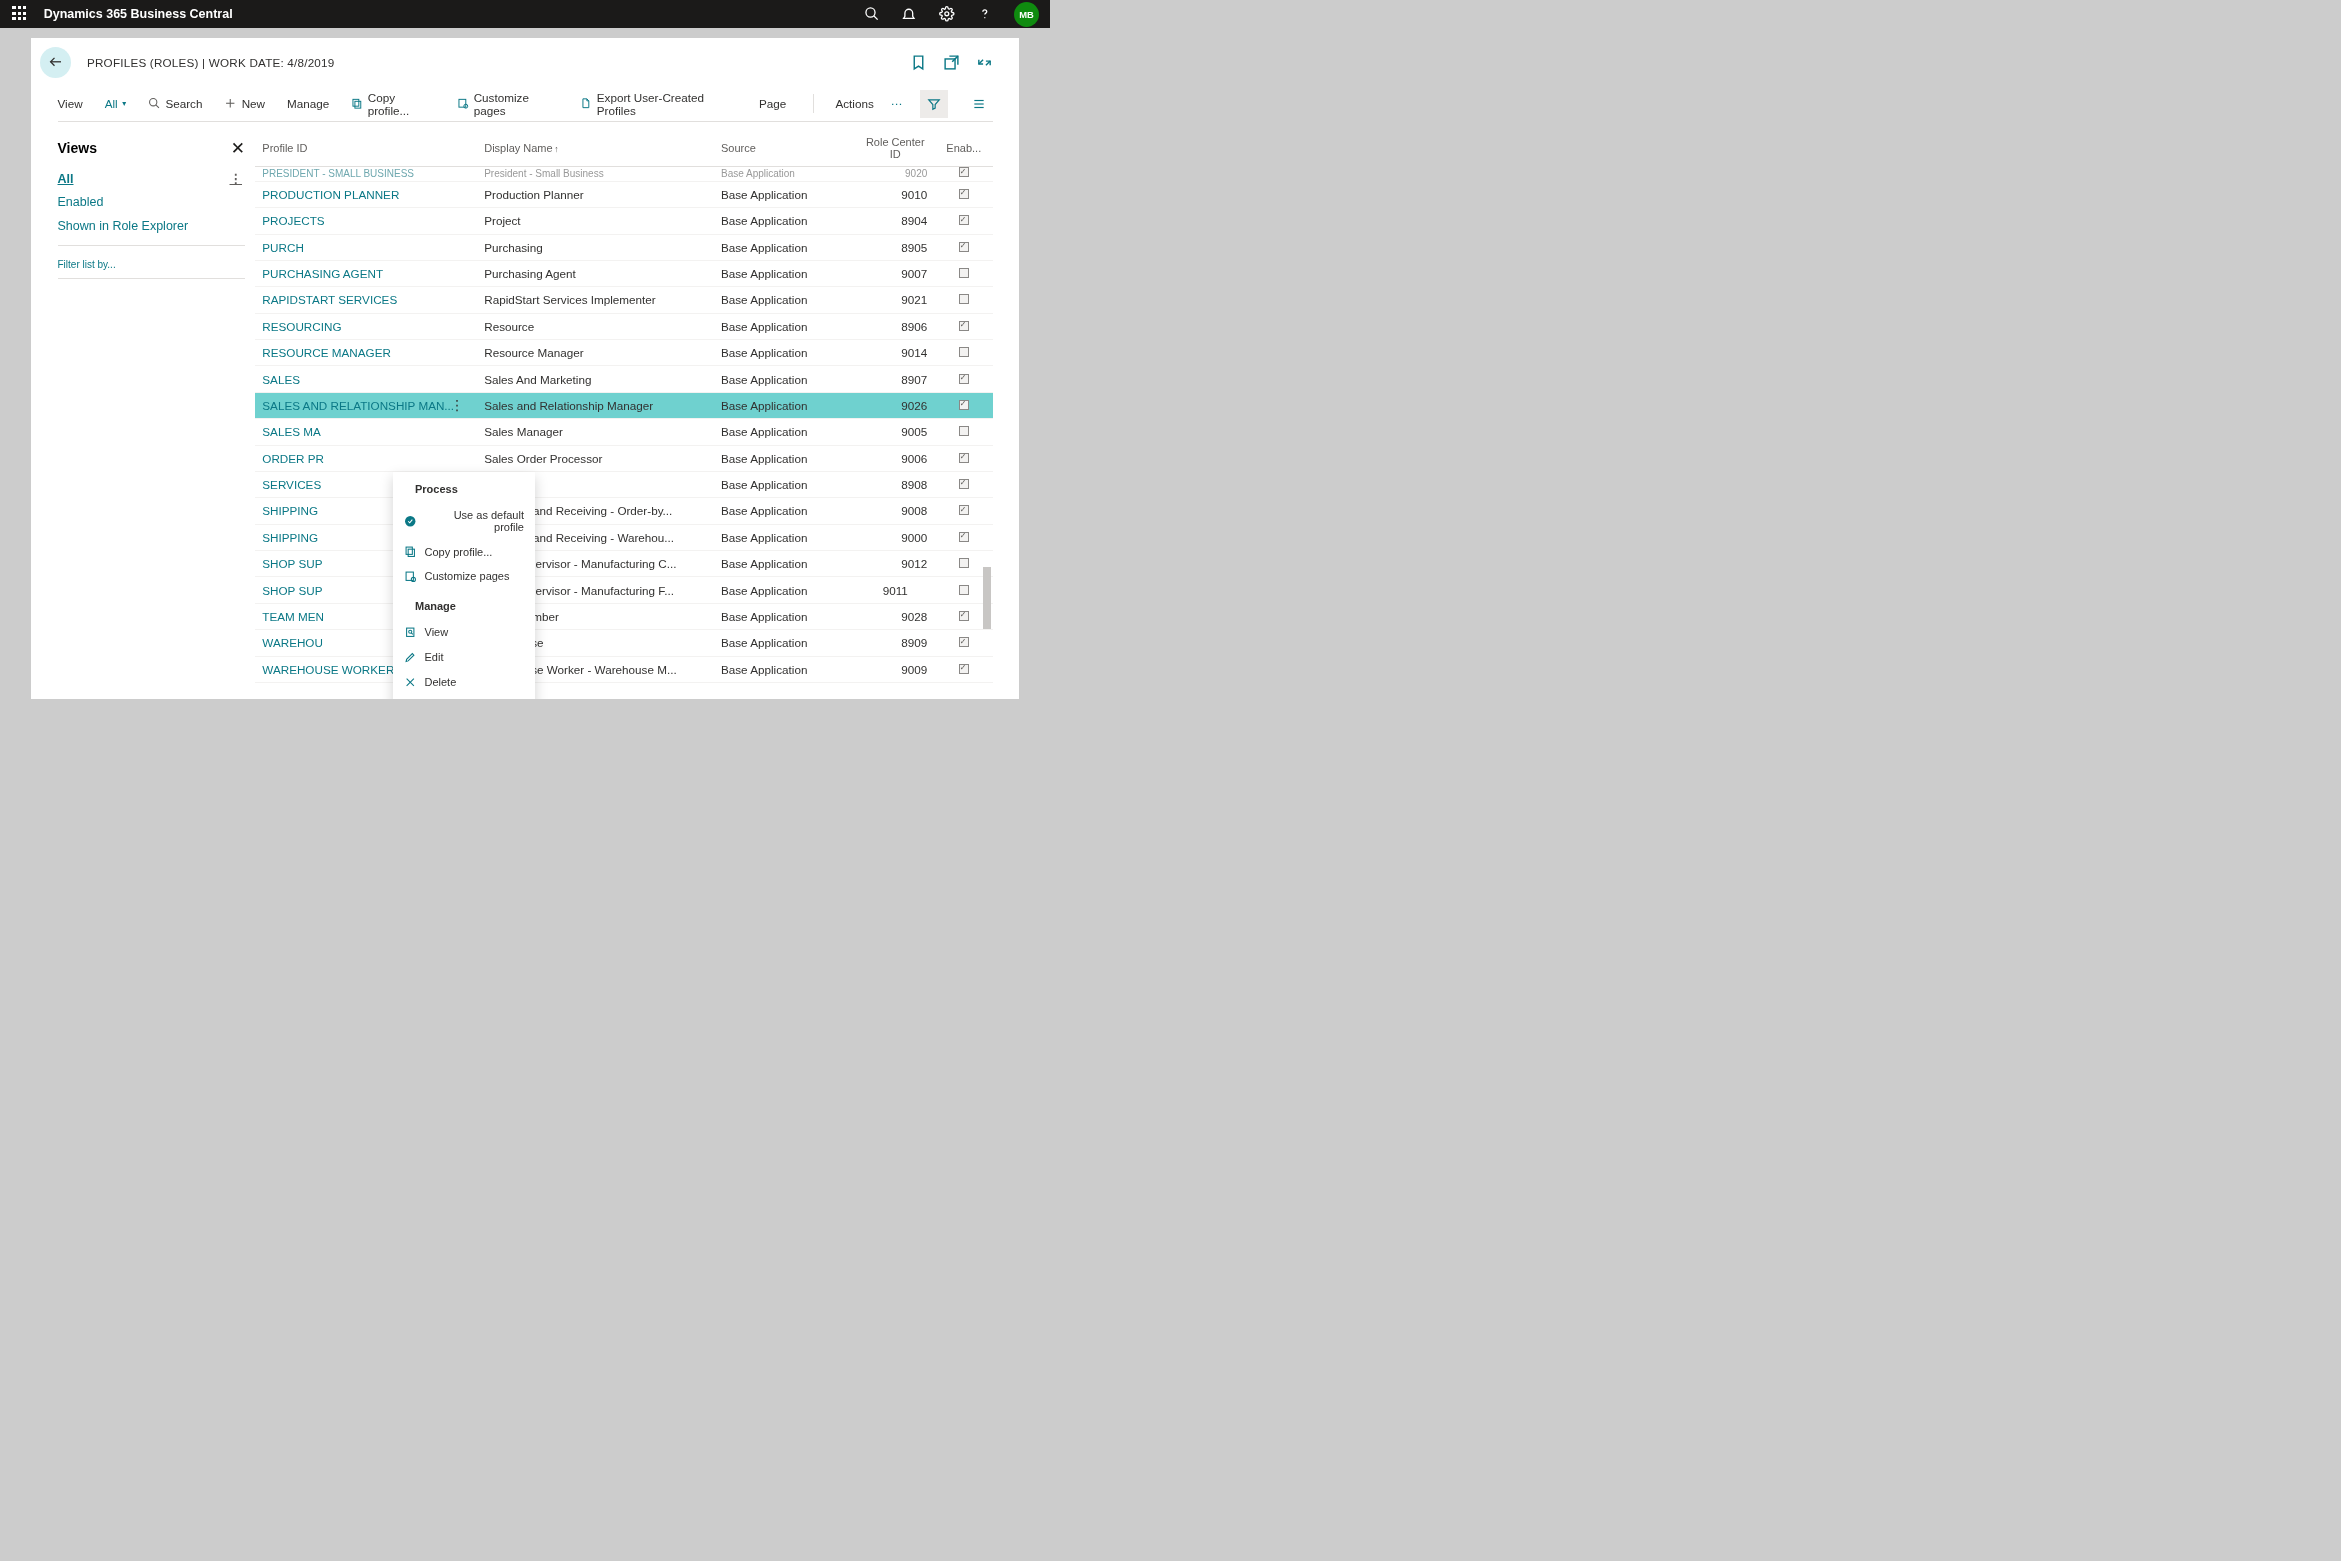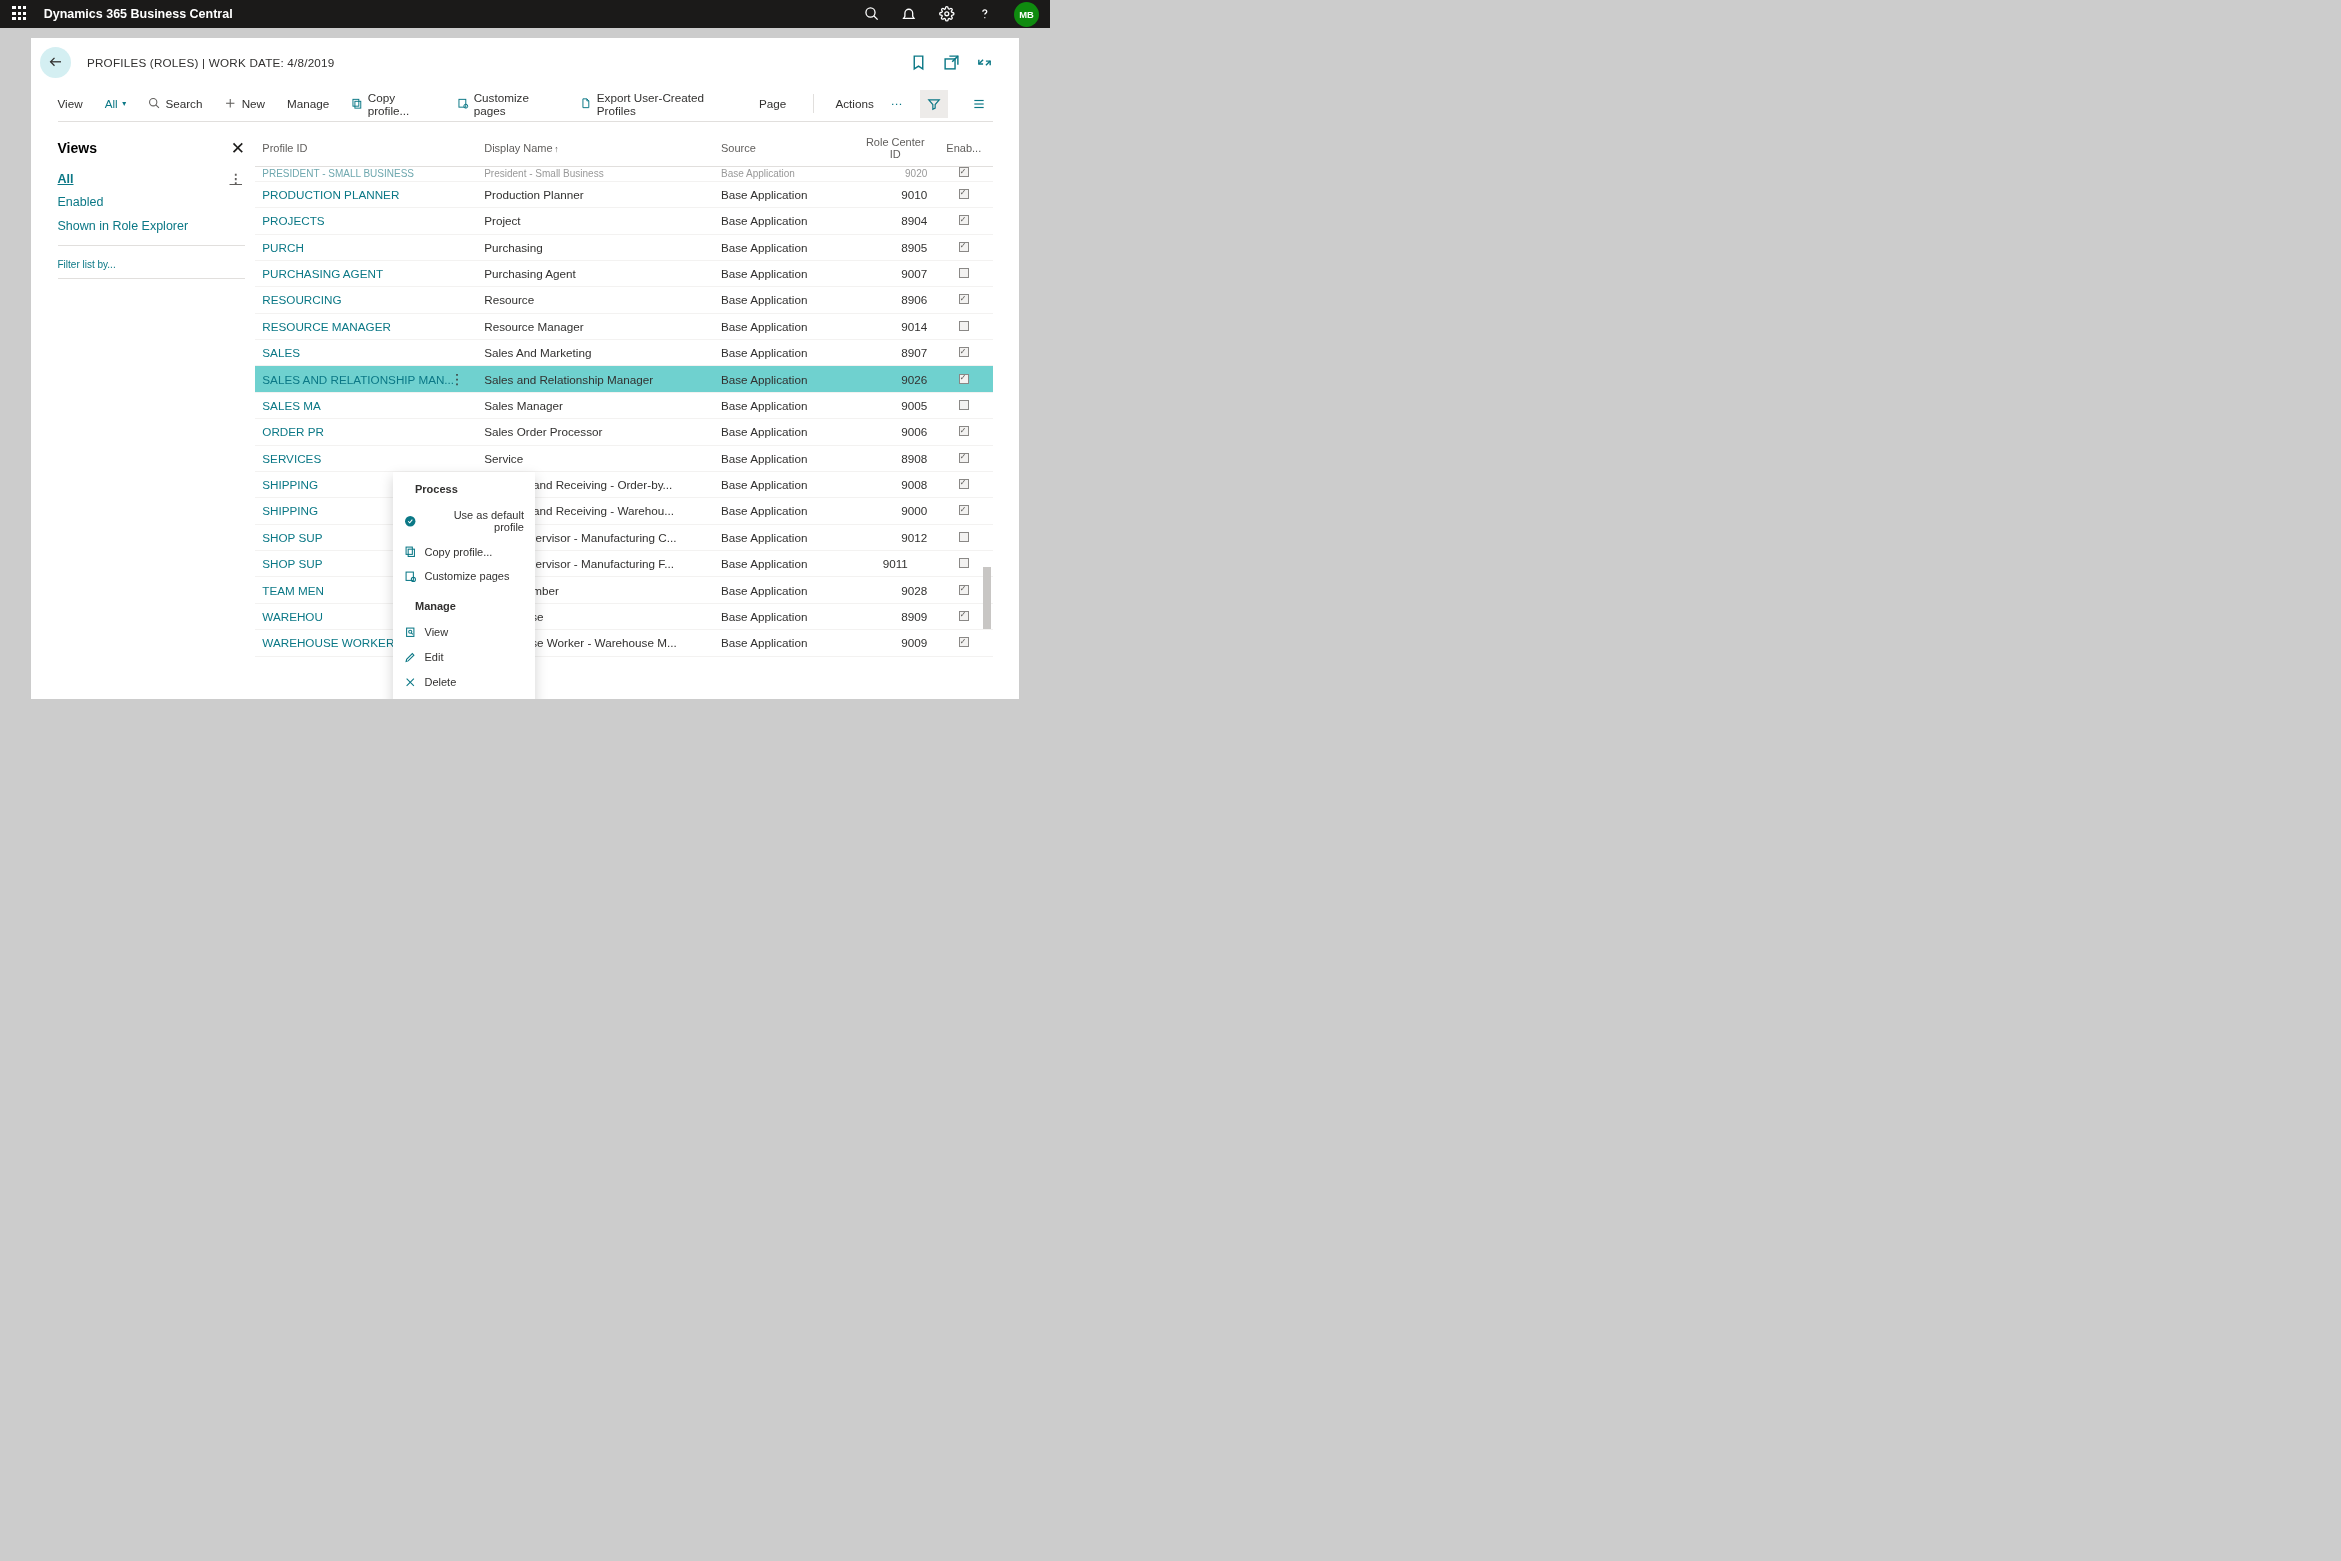--- a/index.html
+++ b/index.html
@@ -281,20 +281,27 @@
     <td><span class="cb checked"></span></td>
             </tr>
             <tr>
               <td>PURCHASING AGENT</td>
     <td>Purchasing Agent</td>
     <td>Base Application</td>
     <td style="text-align:right">9007</td>
     <td><span class="cb "></span></td>
             </tr>
             <tr>
+              <td>RAPIDSTART SERVICES</td>
+    <td>RapidStart Services Implementer</td>
+    <td>Base Application</td>
+    <td style="text-align:right">9021</td>
+    <td><span class="cb "></span></td>
+            </tr>
+            <tr>
               <td>RESOURCING</td>
     <td>Resource</td>
     <td>Base Application</td>
     <td style="text-align:right">8906</td>
     <td><span class="cb checked"></span></td>
             </tr>
             <tr>
               <td>RESOURCE MANAGER</td>
     <td>Resource Manager</td>
     <td>Base Application</td>

